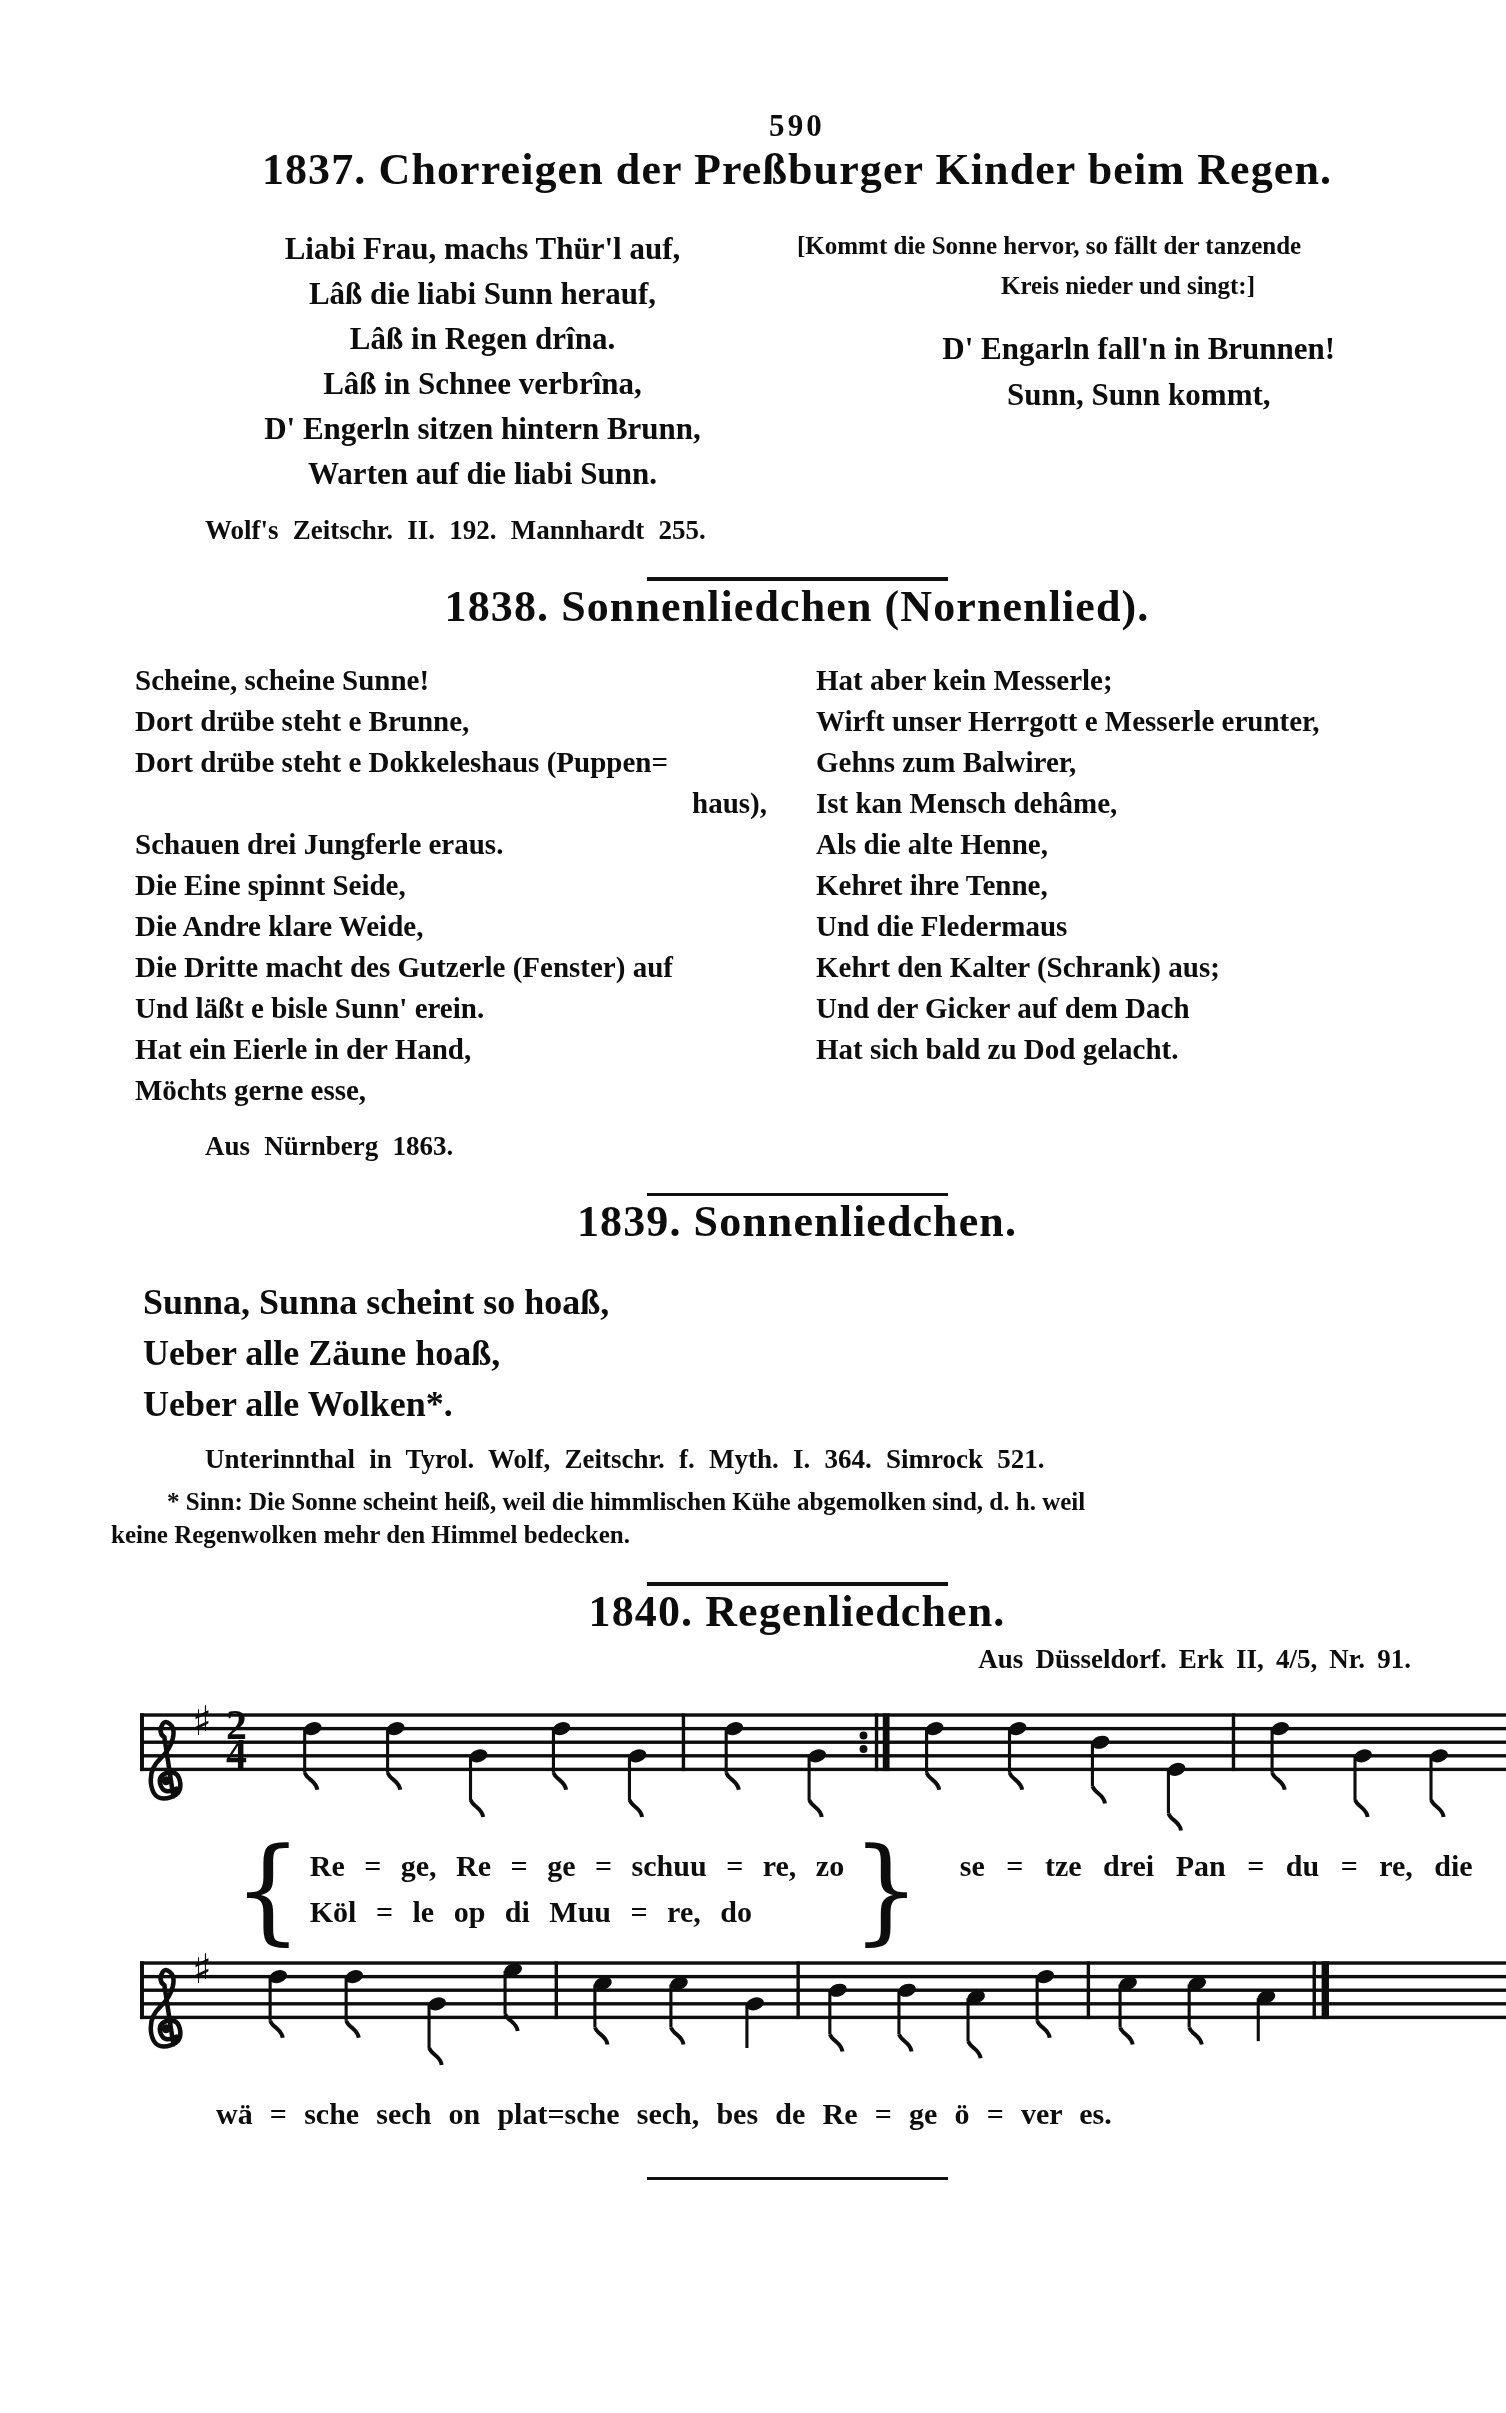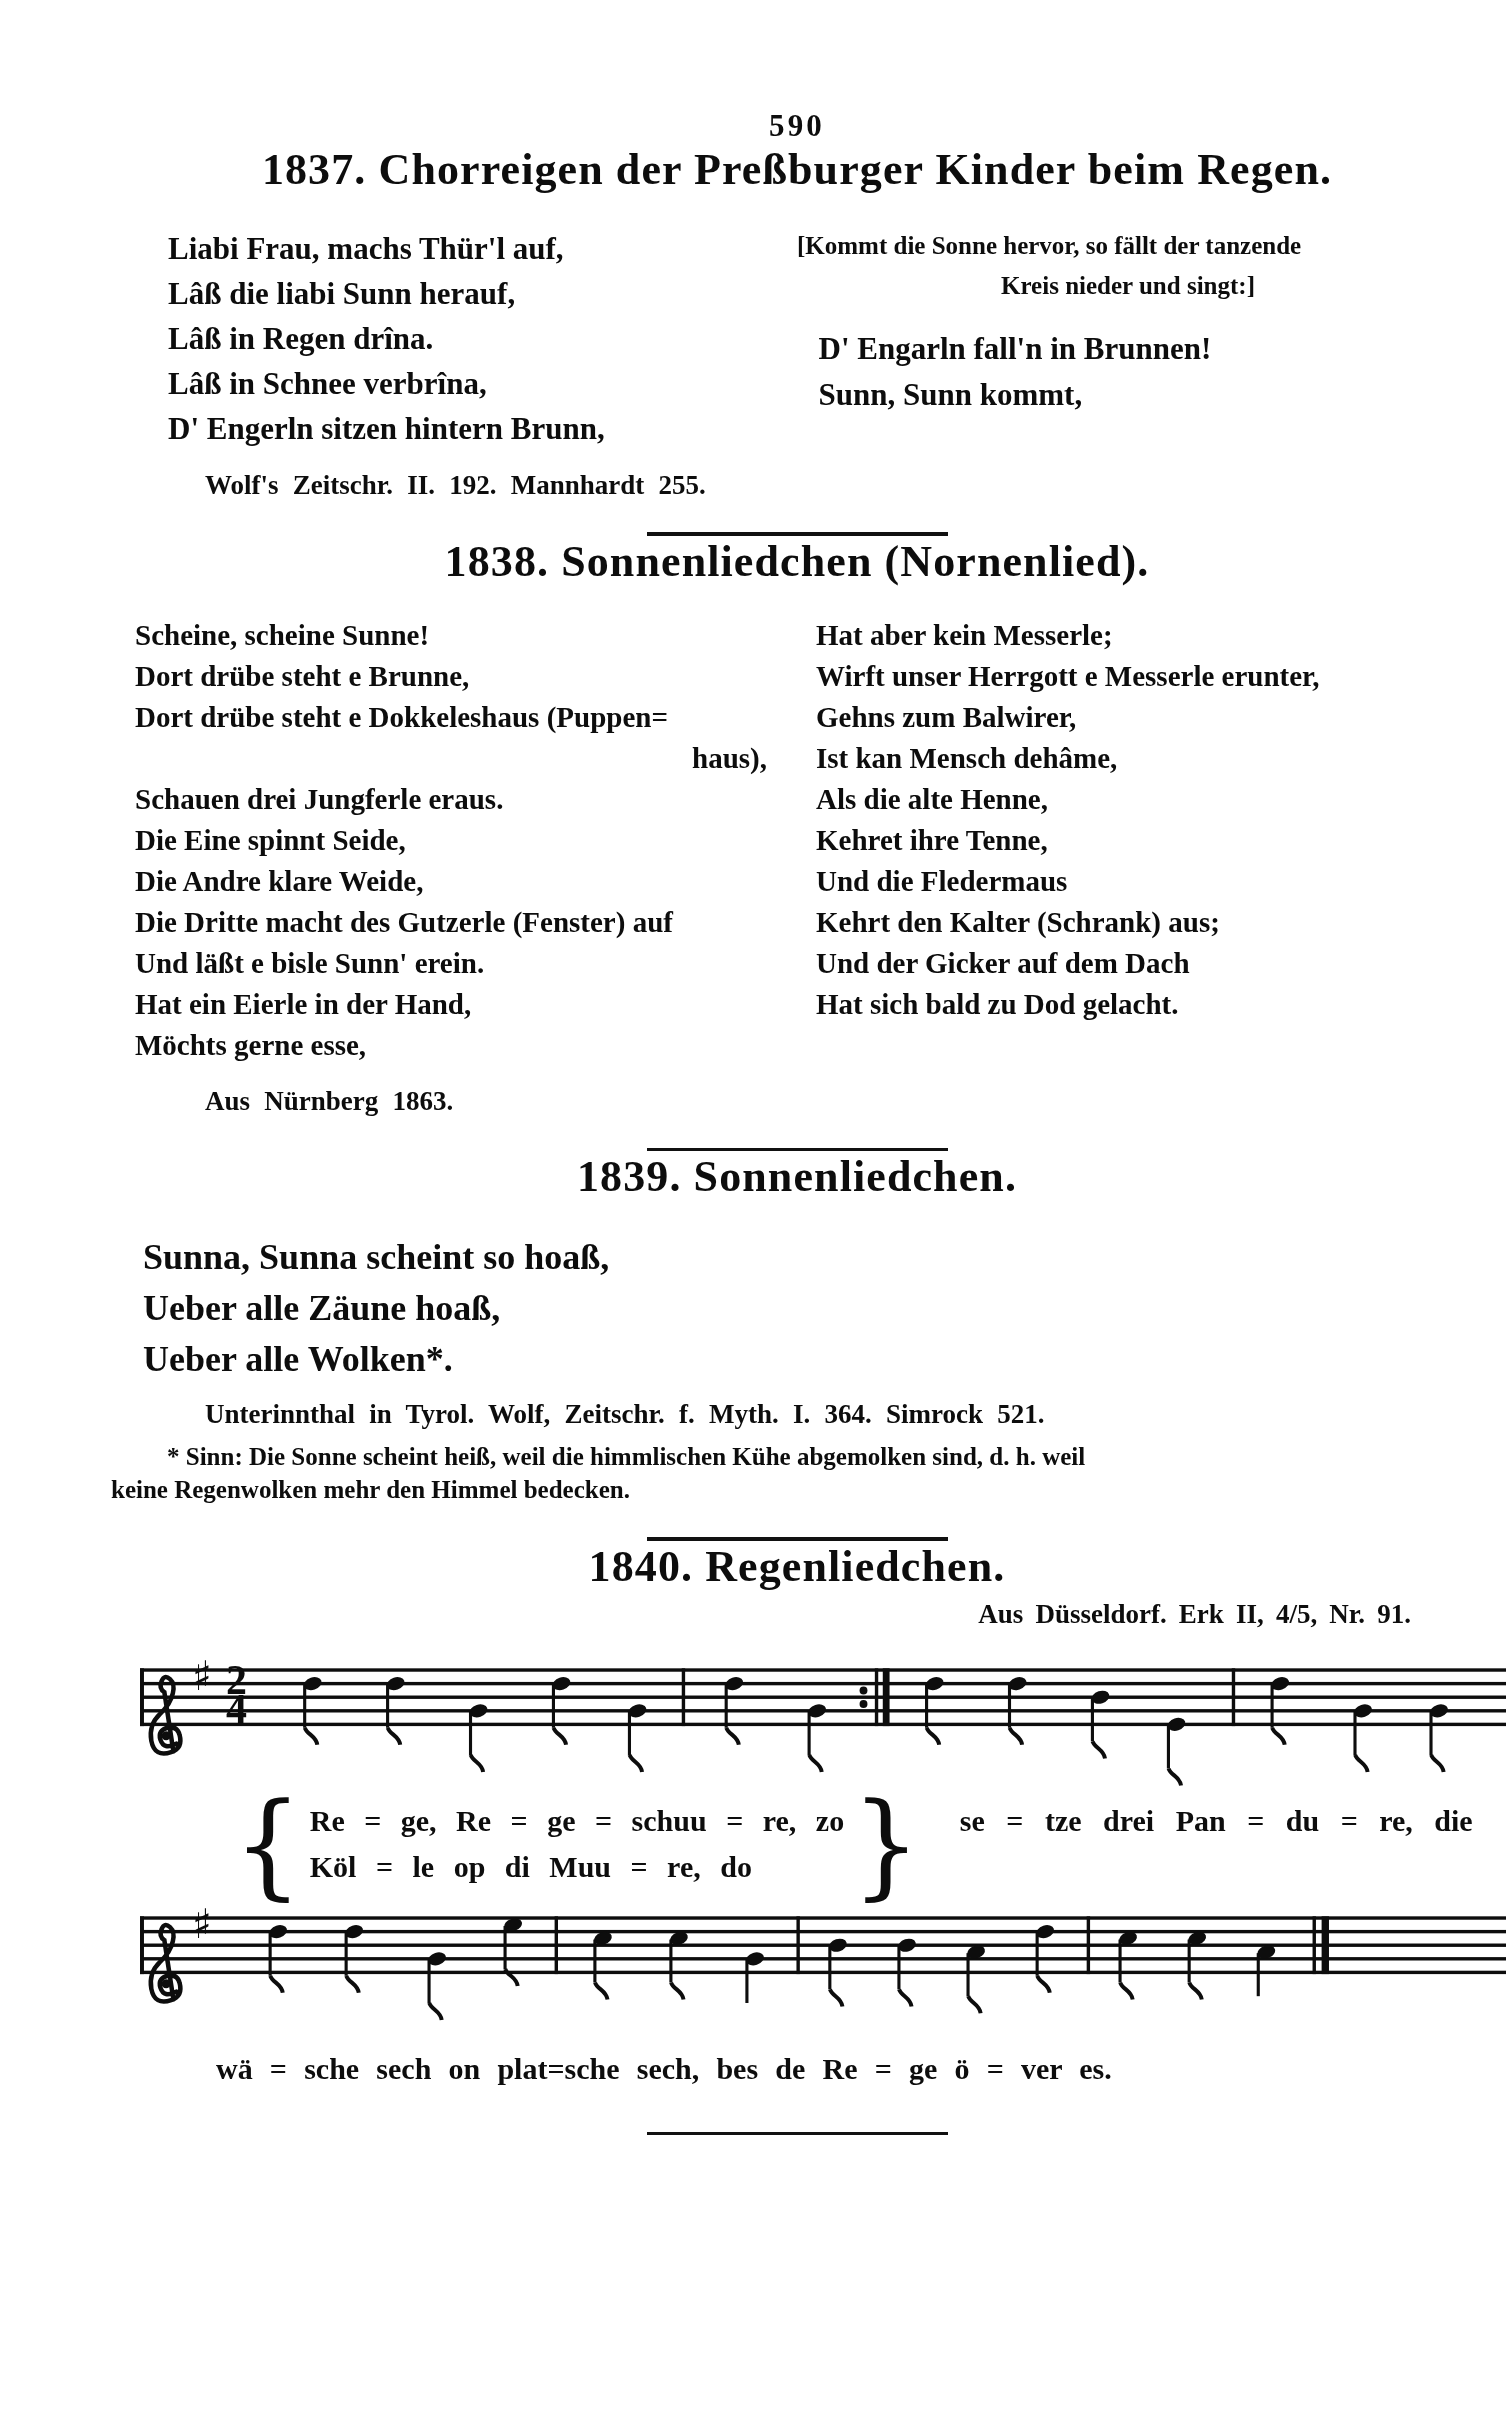--- a/index.html
+++ b/index.html
@@ -20,21 +20,21 @@
   }
   h1.songtitle{
     margin:0;text-align:center;
     font-size:44px;font-weight:700;letter-spacing:1.1px;
     font-family:"Liberation Serif","DejaVu Serif",serif;
   }
   .t1837{margin-top:47px;}
   .cols{display:grid;grid-template-columns:662px 662px;column-gap:0;}
   .verse{white-space:nowrap;font-weight:700;}
   .v1837{margin-top:31px;}
-  .v1837 .vline{font-size:31px;line-height:45px;}
+  .v1837 .vline{font-size:31px;line-height:45px;text-align:center;}
   .v1837-left{padding-left:33px;}
   .note-bracket{font-size:25px;line-height:40px;font-weight:700;}
   .note-bracket .c{text-align:center;}
   .v1837-right-verse{margin-top:20.4px;padding-left:21.5px;}
   .v1837-right-verse .vline{font-size:31px;line-height:46px;}
   .source{
     font-size:27px;font-weight:700;word-spacing:7.5px;
     padding-left:70px;margin-top:19.4px;white-space:nowrap;
   }
   .rule{width:301px;height:3.8px;background:#111;margin:31px auto 0 auto;}
@@ -93,20 +93,21 @@
   <div class="pagenum">590</div>
 
   <h1 class="songtitle t1837">1837. Chorreigen der Preßburger Kinder beim Regen.</h1>
   <div class="cols v1837">
     <div class="verse v1837-left">
         <div class="vline">Liabi Frau, machs Thür'l auf,</div>
         <div class="vline">Lâß die liabi Sunn herauf,</div>
         <div class="vline">Lâß in Regen drîna.</div>
         <div class="vline">Lâß in Schnee verbrîna,</div>
         <div class="vline">D' Engerln sitzen hintern Brunn,</div>
+        <div class="vline">Warten auf die liabi Sunn.</div>
       </div>
     <div>
       <div class="note-bracket">
         <div>[Kommt die Sonne hervor, so fällt der tanzende</div>
         <div class="c">Kreis nieder und singt:]</div>
       </div>
       <div class="verse v1837-right-verse">
           <div class="vline">D' Engarln fall'n in Brunnen!</div>
           <div class="vline">Sunn, Sunn kommt,</div>
         </div>

